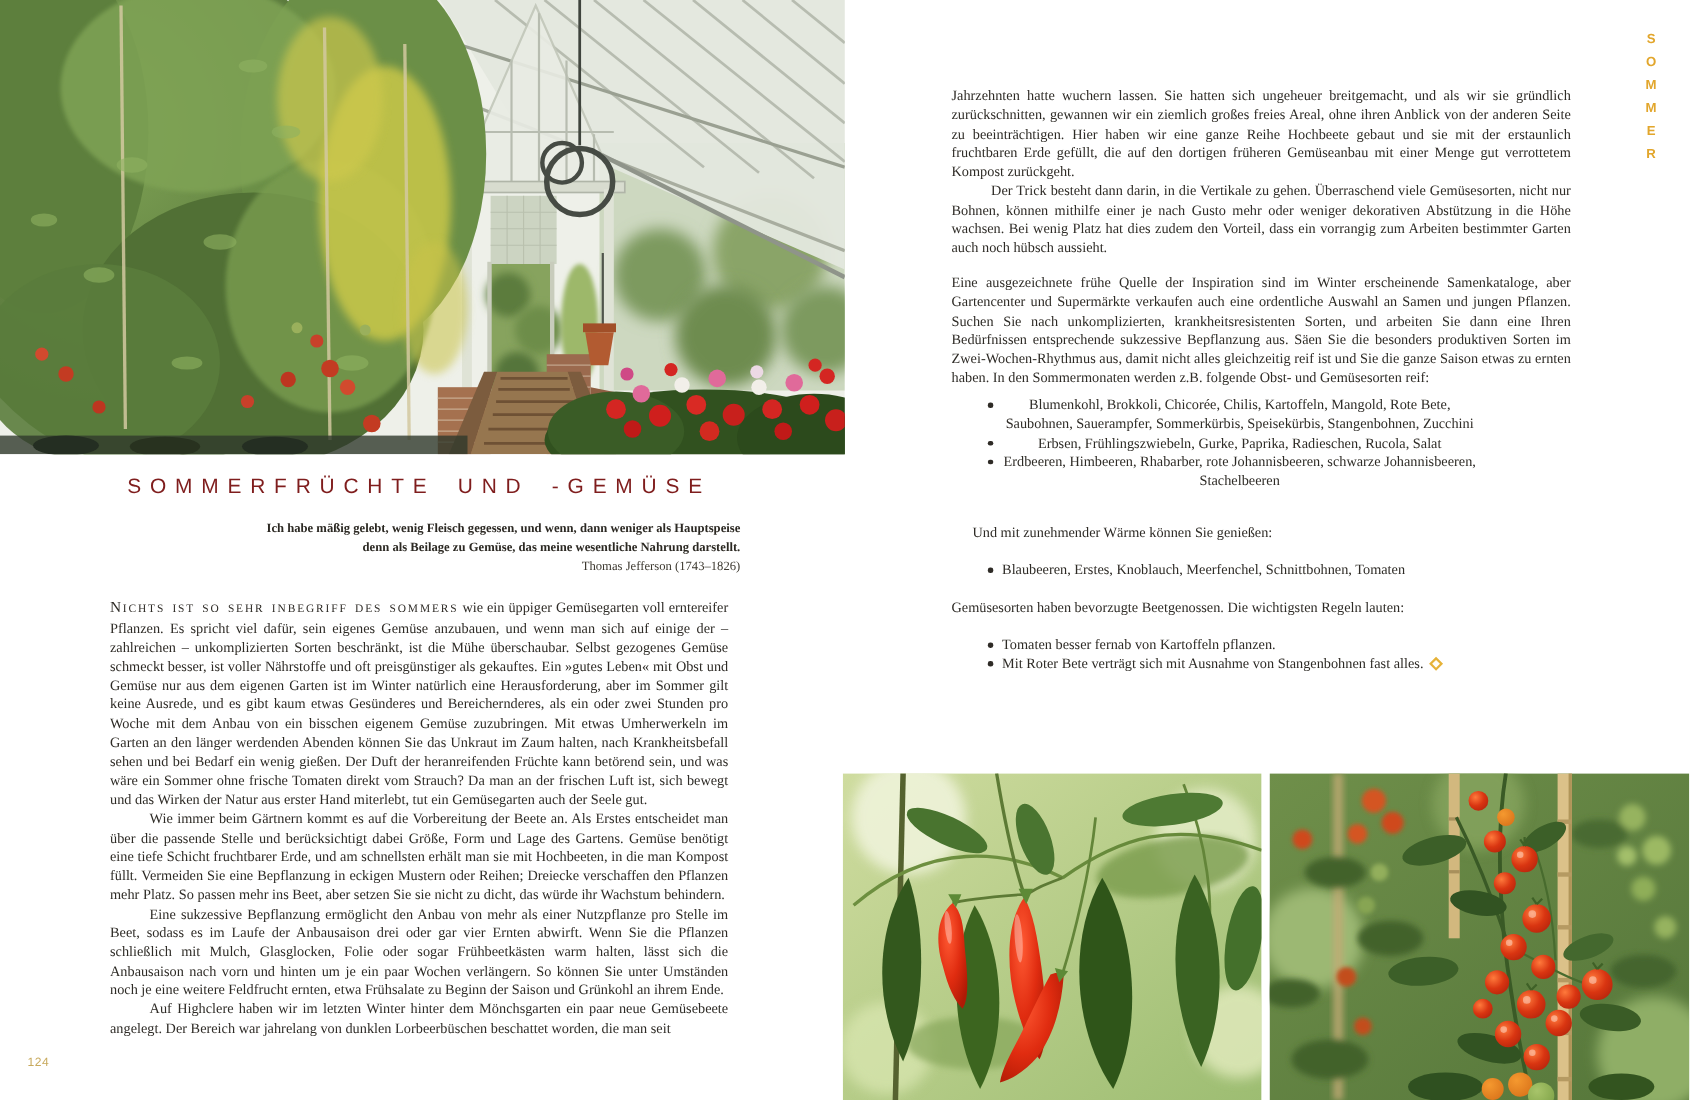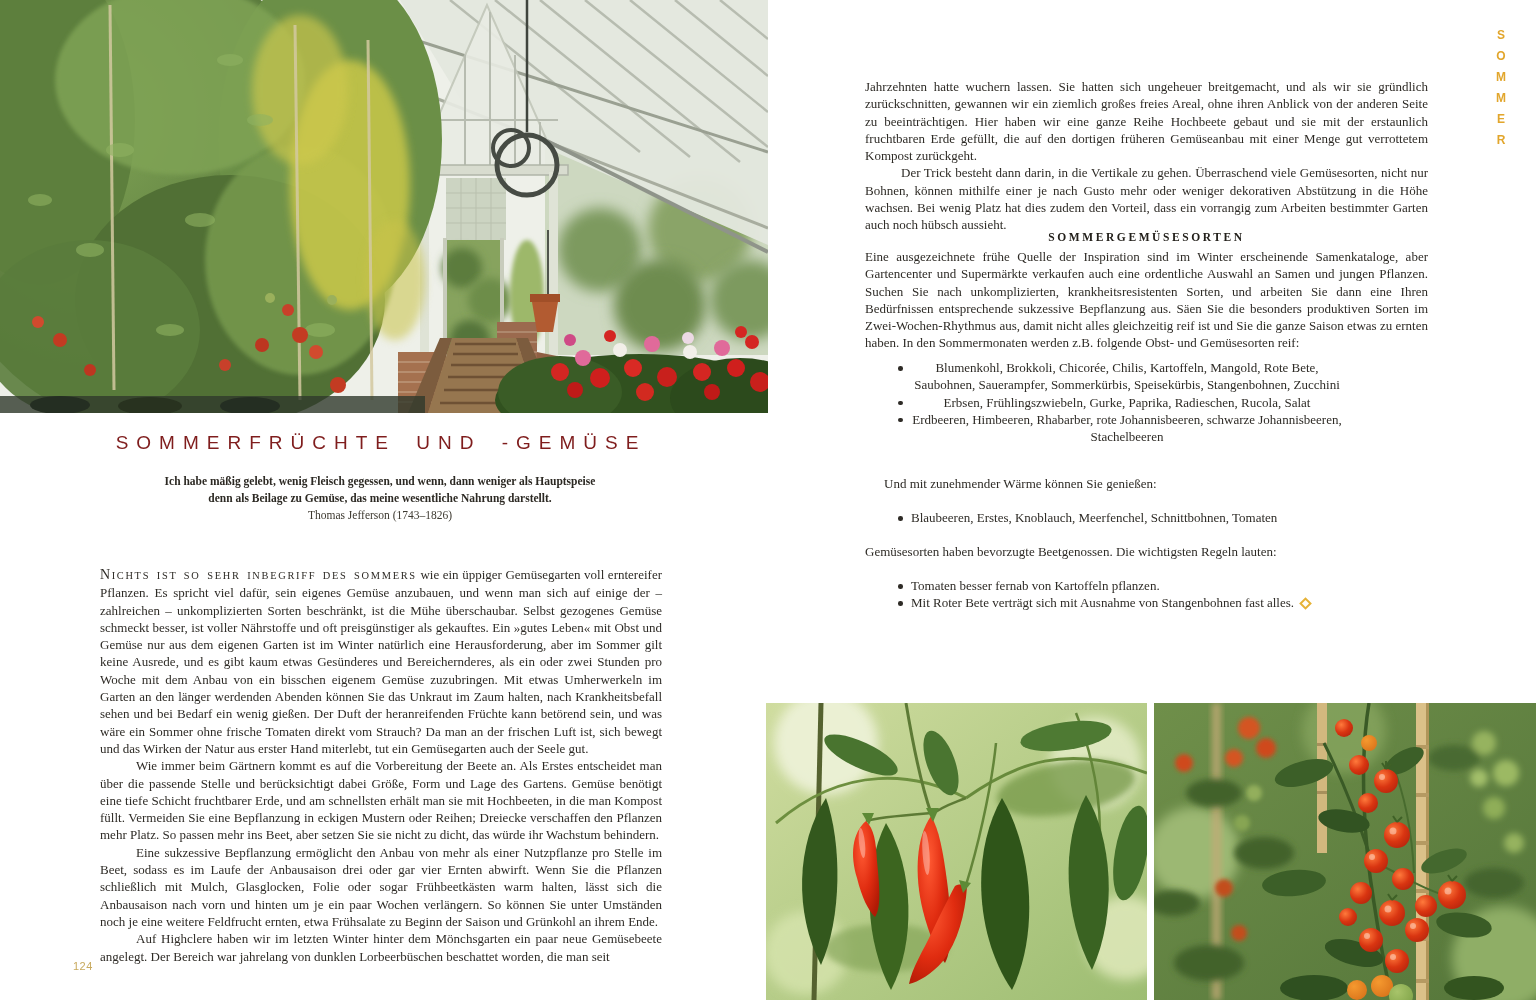--- a/index.html
+++ b/index.html
@@ -18,41 +18,41 @@
 
   
   .lp-title{
     position:absolute;left:100px;top:432px;width:562px;
     text-align:center;
     font-family:"Liberation Sans","DejaVu Sans",sans-serif;
     font-size:19px;font-weight:400;color:#7f1d1d;
     letter-spacing:8px;word-spacing:7px;white-space:nowrap;
   }
   .lp-quote{
-    position:absolute;left:70px;top:473px;width:620px;text-align:center;
+    position:absolute;left:53px;top:473px;width:620px;text-align:right;
     font-size:11.5px;line-height:17px;color:#2c2923;
   }
   .lp-quote .q-line{font-weight:bold;}
   .lp-quote .q-attr{font-weight:normal;color:#3c382f;}
   .lp-body{
-    position:absolute;left:100px;top:566px;width:562px;
+    position:absolute;left:100px;top:543px;width:562px;
     font-size:13px;line-height:17.3px;text-align:justify;
     hyphens:auto;-webkit-hyphens:auto;
   }
   .lp-body p{margin:0;}
   .lp-body p.indent{text-indent:36px;}
   .lead-initial{font-size:14px;letter-spacing:1.5px;}
   .lead-caps{
     text-transform:uppercase;font-size:10.4px;letter-spacing:1.7px;
     word-spacing:2px;
   }
   .page-num{
     position:absolute;left:25px;top:960px;
     font-family:"Liberation Sans","DejaVu Sans",sans-serif;
-    font-size:11px;color:#c8aa5e;letter-spacing:.5px;margin-left:48px;
+    font-size:11px;color:#c8aa5e;letter-spacing:.5px;
   }
 
   
   .chapter-tab{
     position:absolute;left:1494px;top:28px;height:130px;
     writing-mode:vertical-rl;text-orientation:upright;
     font-family:"Liberation Sans","DejaVu Sans",sans-serif;
     font-size:12px;font-weight:bold;color:#e2a62c;letter-spacing:7px;
   }
   .rp-block{
@@ -310,21 +310,20 @@
 
   <div class="page-num">124</div>
 
   <div class="chapter-tab">SOMMER</div>
 
   <div class="rp-block" id="rp-para-1">
     <p>Jahrzehnten hatte wuchern lassen. Sie hatten sich ungeheuer breitgemacht, und als wir sie gründlich zurückschnitten, gewannen wir ein ziemlich großes freies Areal, ohne ihren Anblick von der anderen Seite zu beeinträchtigen. Hier haben wir eine ganze Reihe Hochbeete gebaut und sie mit der erstaunlich fruchtbaren Erde gefüllt, die auf den dortigen früheren Gemüseanbau mit einer Menge gut verrottetem Kompost zurückgeht.</p>
     <p class="indent">Der Trick besteht dann darin, in die Vertikale zu gehen. Überraschend viele Gemüsesorten, nicht nur Bohnen, können mithilfe einer je nach Gusto mehr oder weniger dekorativen Abstützung in die Höhe wachsen. Bei wenig Platz hat dies zudem den Vorteil, dass ein vorrangig zum Arbeiten bestimmter Garten auch noch hübsch aussieht.</p>
   </div>
 
-  <div class="rp-heading">SOMMERGEMÜSESORTEN</div>
 
   <div class="rp-block" id="rp-para-2">
     <p>Eine ausgezeichnete frühe Quelle der Inspiration sind im Winter erscheinende Samenkataloge, aber Gartencenter und Supermärkte verkaufen auch eine ordentliche Auswahl an Samen und jungen Pflanzen. Suchen Sie nach unkomplizierten, krankheitsresistenten Sorten, und arbeiten Sie dann eine Ihren Bedürfnissen entsprechende sukzessive Bepflanzung aus. Säen Sie die besonders produktiven Sorten im Zwei-Wochen-Rhythmus aus, damit nicht alles gleichzeitig reif ist und Sie die ganze Saison etwas zu ernten haben. In den Sommermonaten werden z.B. folgende Obst- und Gemüsesorten reif:</p>
   </div>
 
   <ul class="rp-list" id="rp-list-1">
     <li>Blumenkohl, Brokkoli, Chicorée, Chilis, Kartoffeln, Mangold, Rote Bete, Saubohnen, Sauerampfer, Sommerkürbis, Speisekürbis, Stangenbohnen, Zucchini</li>
     <li>Erbsen, Frühlingszwiebeln, Gurke, Paprika, Radieschen, Rucola, Salat</li>
     <li>Erdbeeren, Himbeeren, Rhabarber, rote Johannisbeeren, schwarze Johannisbeeren, Stachelbeeren</li>
   </ul>

